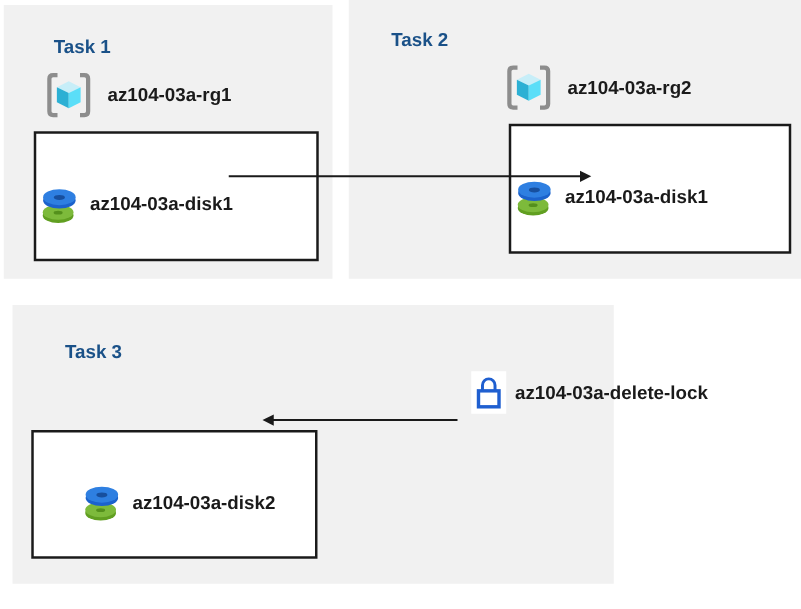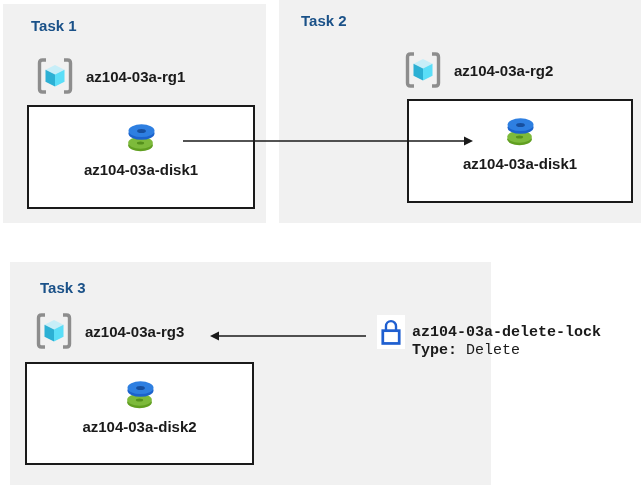--- a/index.html
+++ b/index.html
@@ -5,65 +5,64 @@
   html,body{margin:0;padding:0;background:#fff;}
   .canvas{
     position:relative;width:641px;height:487px;overflow:hidden;
     background:var(--canvas_bg,#ffffff);
     font-family:"Liberation Sans",sans-serif;
     color:var(--text,#1a1a1a);
   }
   .panel{position:absolute;background:var(--panel_bg,#f1f1f1);}
   .panel-task1{left:3px;top:4px;width:263px;height:219px;}
   .panel-task2{left:279px;top:0px;width:416px;height:223px;}
-  .panel-task3{left:10px;top:262px;width:481px;height:223px;}
+  .panel-task3{left:10px;top:244px;width:481px;height:223px;}
   .task-title{
-    position:absolute;margin:4px;
+    position:absolute;margin:16px;
     font-size:15px;font-weight:bold;color:var(--task_title,#1a5188);
     white-space:nowrap;
   }
   .panel-task1 .task-title{left:24px;top:9px;}
   .panel-task2 .task-title{left:18px;top:8px;}
   .panel-task3 .task-title{left:26px;top:13px;}
   .rg-row{
     position:absolute;display:flex;align-items:center;gap:11px;
   }
   .panel-task1 .rg-row{left:32px;top:53px;}
   .panel-task2 .rg-row{left:124px;top:51px;text-align:right;}
   .panel-task3 .rg-row{left:24px;top:50px;}
   .rg-label,.res-label{
     font-size:15px;font-weight:bold;color:var(--text,#1a1a1a);white-space:nowrap;
   }
   .resource-box{
     position:absolute;box-sizing:border-box;
     background:var(--box_bg,#ffffff);
     border:2px solid var(--box_border,#1a1a1a);
-    display:flex;flex-direction:column;align-items:center;
+    display:flex;flex-direction:row;align-items:center;
     padding-top:13px;gap:7px;
   }
   .panel-task1 .resource-box{left:24px;top:101px;width:228px;height:104px;}
   .panel-task2 .resource-box{left:128px;top:99px;width:226px;height:104px;}
-  .panel-task3 .resource-box{left:15px;top:100px;width:229px;height:103px;}
+  .panel-task3 .resource-box{left:15px;top:100px;width:229px;height:103px;padding-left:36px;}
   .arrow-overlay{
     position:absolute;left:0;top:0;width:641px;height:487px;
     z-index:4;pointer-events:none;
   }
   .move-label{
     position:absolute;left:282px;top:118px;z-index:5;
     font-size:15px;font-weight:bold;white-space:nowrap;
   }
   .lock-square{
     position:absolute;left:367px;top:53px;width:28px;height:34px;
     background:var(--lock_bg,#ffffff);
     display:flex;align-items:center;justify-content:center;
   }
   .lock-text{
     position:absolute;left:402px;top:62px;line-height:18px;font-size:15px;
     white-space:nowrap;
-    font-family:Liberation Mono, monospace;
   }
   .lock-name{font-weight:bold;}
   .lock-type-label{font-weight:bold;}
   .lock-type-value{font-weight:normal;}
   svg{display:block;}
 </style>
 </head>
 <body>
 
 <div class="canvas">
@@ -113,51 +112,40 @@
         <ellipse cx="18.5" cy="13.4" rx="13" ry="6.4" style="fill:var(--disk_blue_side,#1b62cc)"></ellipse>
         <ellipse cx="18.5" cy="10.7" rx="13" ry="6.4" style="fill:var(--disk_blue_top,#2e7fe1)"></ellipse>
         <ellipse cx="18.5" cy="10.9" rx="4.4" ry="2" style="fill:var(--disk_blue_hole,#174f9e)"></ellipse>
       </svg>
       <span class="res-label">az104-03a-disk1</span>
     </div>
   </section>
 
   <section class="panel panel-task3">
     <h2 class="task-title">Task 3</h2>
-    <div class="rg-row">
-      <svg width="40" height="38" viewBox="0 0 40 38">
-        <path d="M11 3 H7.5 Q4.5 3 4.5 6 V32 Q4.5 35 7.5 35 H11" fill="none" style="stroke:var(--bracket_gray,#8d8d8d)" stroke-width="3.4"></path>
-        <path d="M29 3 H32.5 Q35.5 3 35.5 6 V32 Q35.5 35 32.5 35 H29" fill="none" style="stroke:var(--bracket_gray,#8d8d8d)" stroke-width="3.4"></path>
-        <polygon points="20,8 29.5,12.7 20,17.4 10.5,12.7" style="fill:var(--cube_top,#c7eef8)"></polygon>
-        <polygon points="10.5,12.7 20,17.4 20,29.5 10.5,24.8" style="fill:var(--cube_left,#2cb0d4)"></polygon>
-        <polygon points="20,17.4 29.5,12.7 29.5,24.8 20,29.5" style="fill:var(--cube_right,#5adef8)"></polygon>
-      </svg>
-      <span class="rg-label">az104-03a-rg3</span>
-    </div>
     <div class="resource-box">
       <svg width="36" height="34" viewBox="0 0 36 34">
         <ellipse cx="17.5" cy="25.3" rx="12.3" ry="6" style="fill:var(--disk_green_side,#619f21)"></ellipse>
         <ellipse cx="17.5" cy="22.8" rx="12.3" ry="6" style="fill:var(--disk_green_top,#7dba3b)"></ellipse>
         <ellipse cx="17.5" cy="23.1" rx="3.6" ry="1.5" style="fill:var(--disk_green_hole,#54901c)"></ellipse>
         <ellipse cx="18.5" cy="13.4" rx="13" ry="6.4" style="fill:var(--disk_blue_side,#1b62cc)"></ellipse>
         <ellipse cx="18.5" cy="10.7" rx="13" ry="6.4" style="fill:var(--disk_blue_top,#2e7fe1)"></ellipse>
         <ellipse cx="18.5" cy="10.9" rx="4.4" ry="2" style="fill:var(--disk_blue_hole,#174f9e)"></ellipse>
       </svg>
       <span class="res-label">az104-03a-disk2</span>
     </div>
 
     <div class="lock-square">
       <svg width="26" height="31" viewBox="0 0 28 34">
         <path d="M8.5 15 V10 a5.5 5.5 0 0 1 11 0 V15" fill="none" style="stroke:var(--lock_blue,#1f5fd0)" stroke-width="2.6"></path>
         <rect x="5" y="15" width="18" height="14" fill="none" style="stroke:var(--lock_blue,#1f5fd0)" stroke-width="3"></rect>
       </svg>
     </div>
     <div class="lock-text">
       <div class="lock-name">az104-03a-delete-lock</div>
-      <div><span class="lock-type-label">Type:</span> <span class="lock-type-value">Delete</span></div>
     </div>
   </section>
 
   <svg class="arrow-overlay" viewBox="0 0 641 487">
     <g>
       <line x1="183" y1="141" x2="465" y2="141" style="stroke:var(--arrow,#1a1a1a)" stroke-width="1.6"></line>
       <polygon points="464,136.5 473,141 464,145.5" style="fill:var(--arrow,#1a1a1a)"></polygon>
     </g>
     <g>
       <line x1="366" y1="336" x2="218" y2="336" style="stroke:var(--arrow,#1a1a1a)" stroke-width="1.6"></line>

